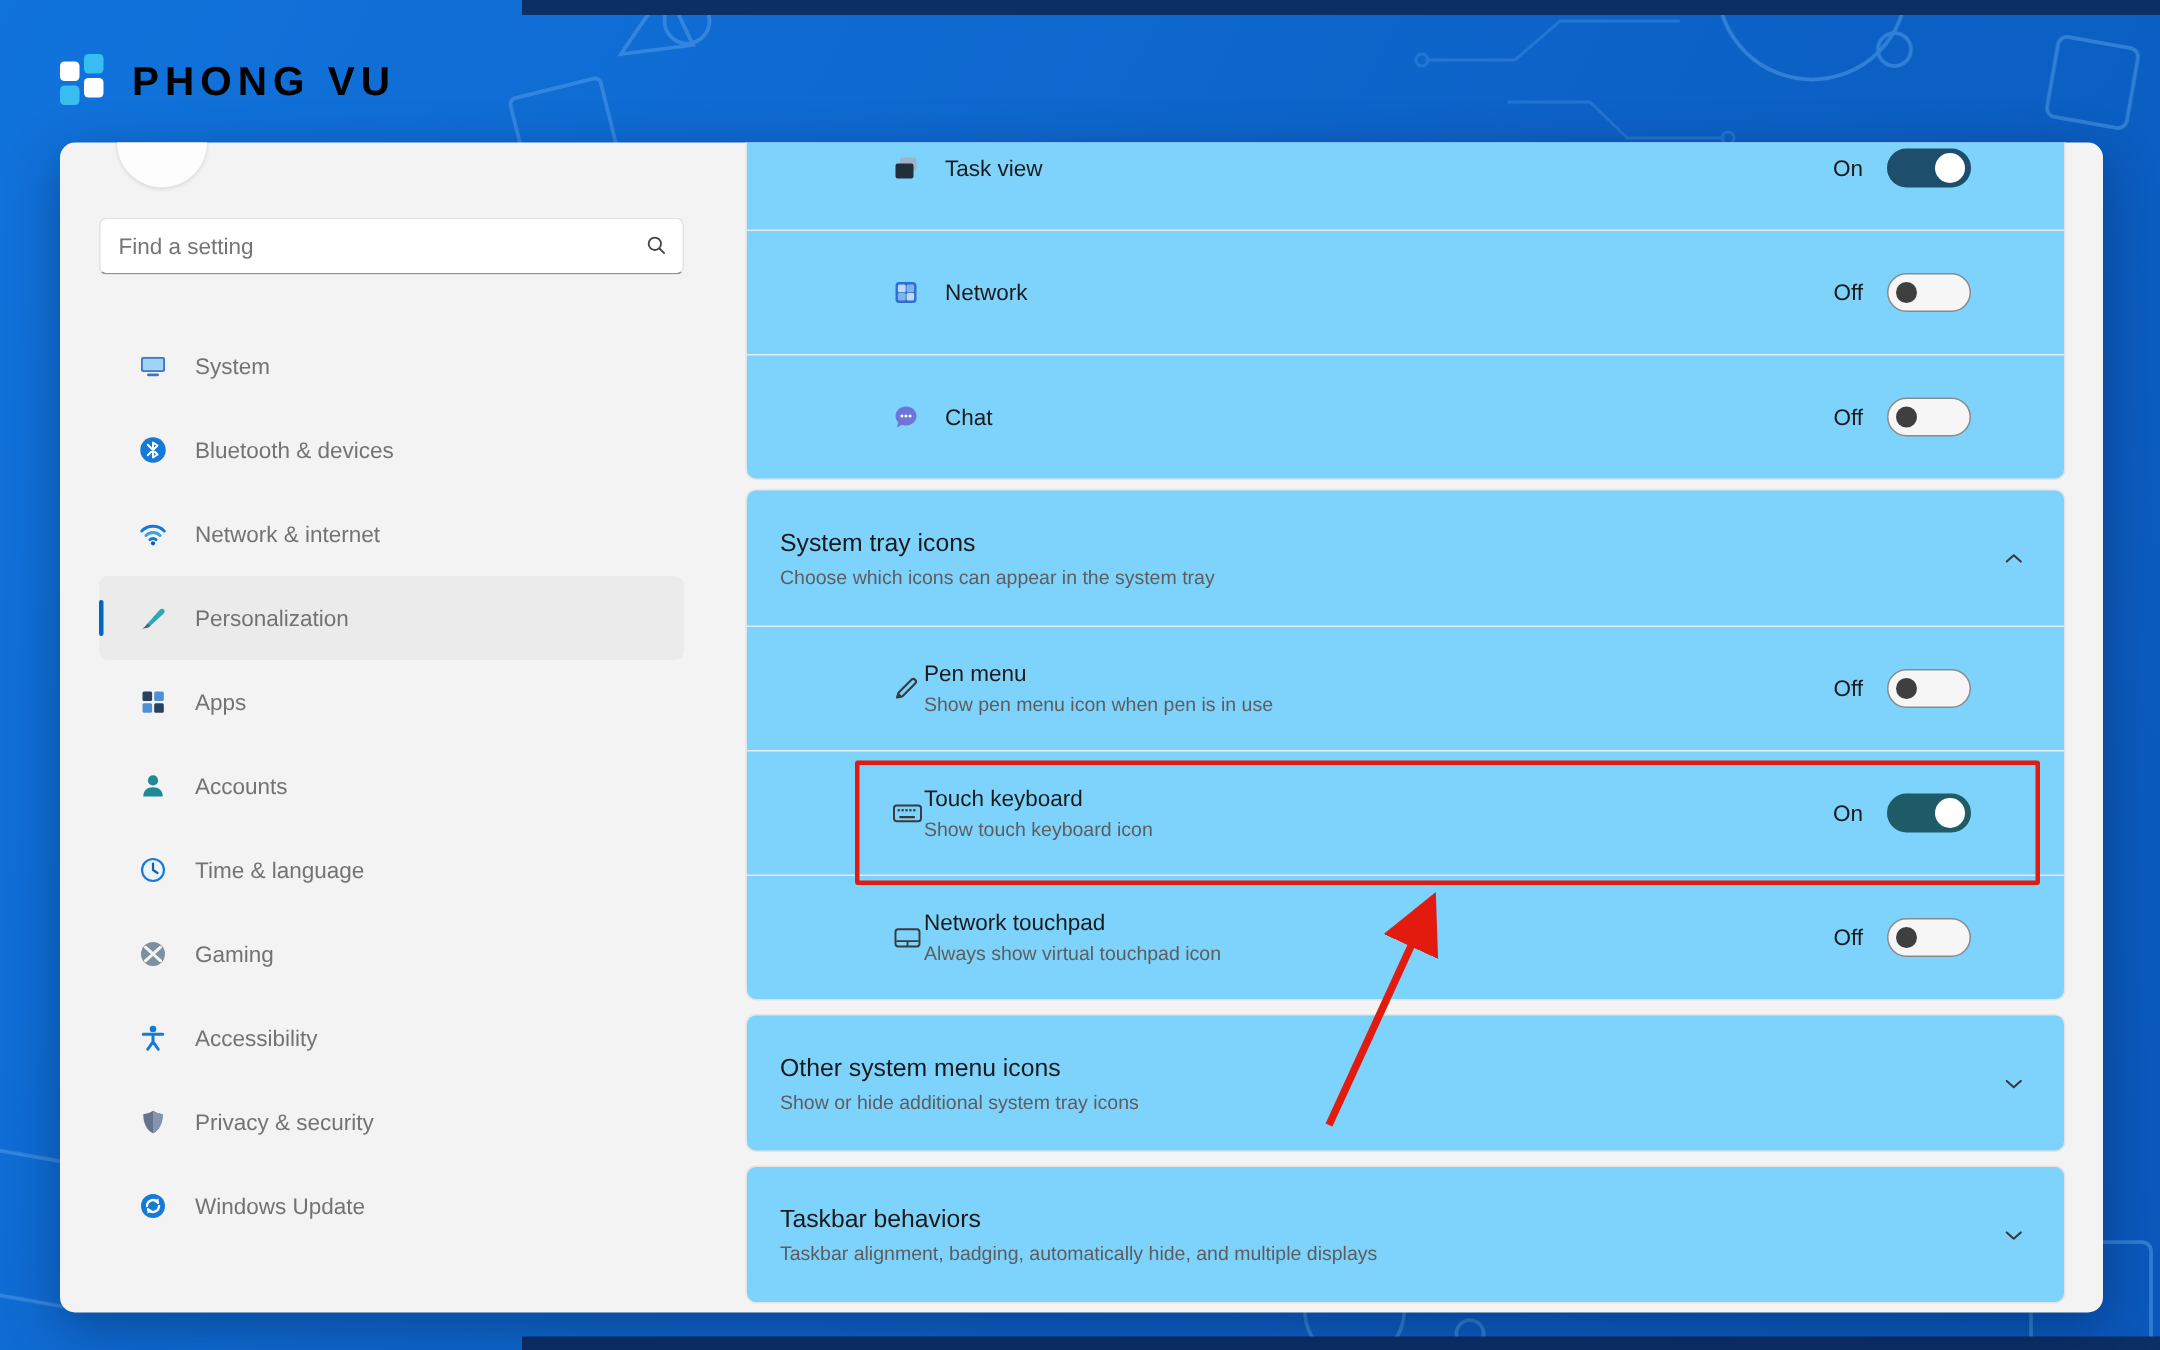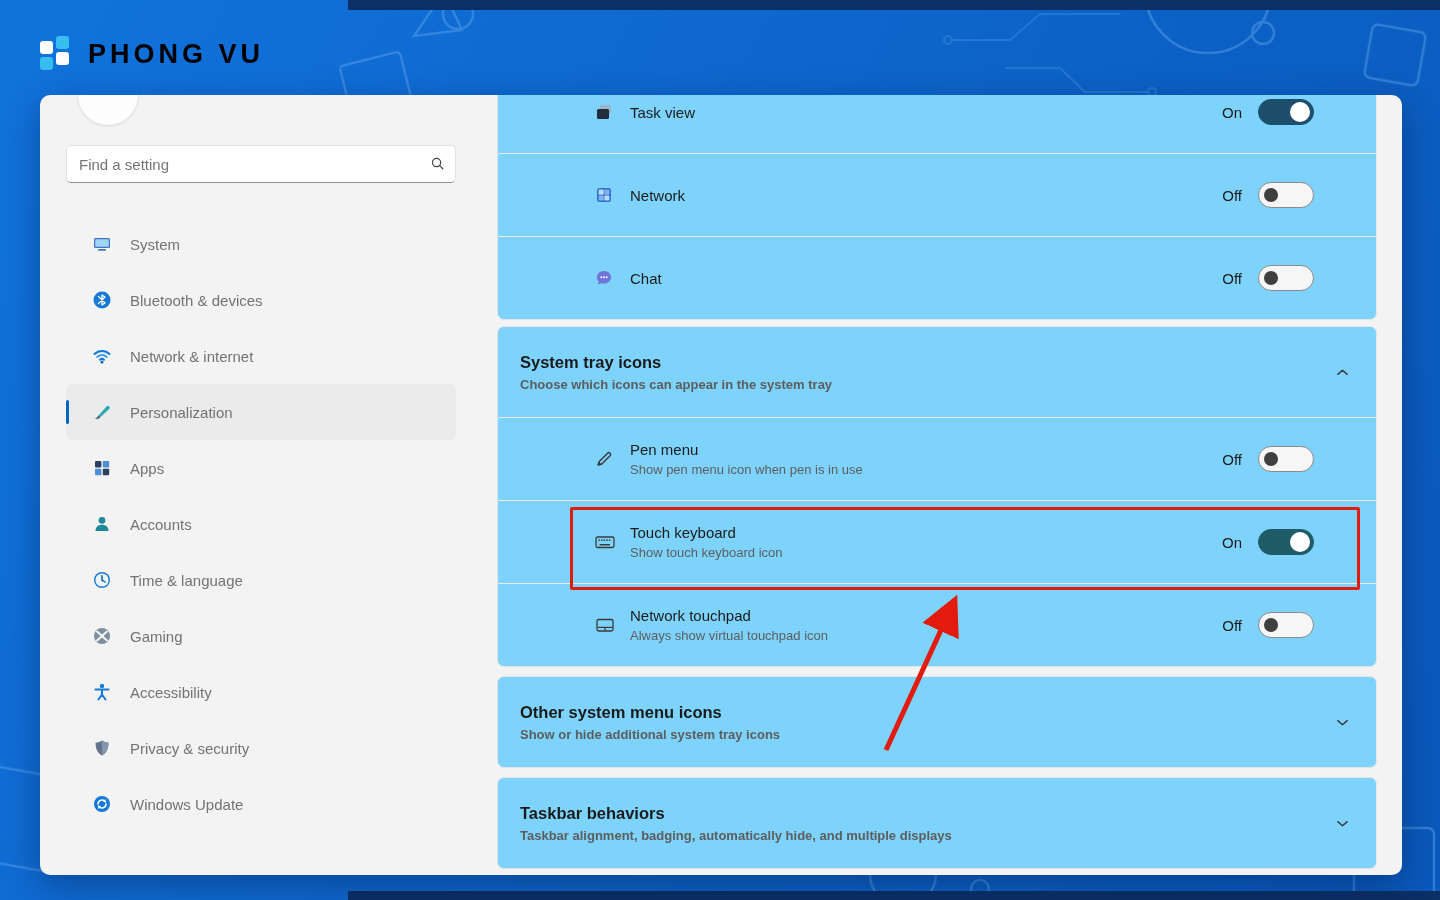--- a/index.html
+++ b/index.html
@@ -56,28 +56,28 @@
   .nav-label { margin-left: 18px; font-size: 15px; color: #737373; }
 
   
   .content { position: absolute; left: 457px; top: 0; width: 905px; height: 780px; padding-right: 25px; }
   .card { background: #7dd3fc; border: 1px solid #e4e4e4; border-radius: 7px; overflow: hidden; }
   .card.flush-top { margin-top: -25px; border-top-left-radius: 0; border-top-right-radius: 0; }
   .divider { height: 1px; background: #e9e9e9; }
   .row { display: flex; align-items: center; height: 82px; padding-right: 62px; }
   .row-icon { width: 22px; height: 20px; margin-left: 96px; display: inline-flex; align-items: center; }
   .row-label { margin-left: 14px; font-size: 15px; color: #1b1b1b; }
-  .row-text { margin-left: 14px; display: flex; flex-direction: column; gap: 4px; }
+  .row-text { display: flex; flex-direction: column; gap: 4px; }
   .row-title { font-size: 15px; color: #1b1b1b; }
   .row-sub { font-size: 13px; color: #5d5d5d; }
   .row-right { margin-left: auto; display: flex; align-items: center; gap: 16px; }
   .state-label { font-size: 15px; color: #1b1b1b; min-width: 24px; text-align: right; }
 
   .exp-header { display: flex; align-items: center; height: 90px; padding: 0 26px 0 22px; cursor: pointer; }
-  .exp-text { display: flex; flex-direction: column; gap: 5px; font-weight: bold; }
+  .exp-text { display: flex; flex-direction: column; gap: 5px; }
   .exp-title { font-size: 16.5px; color: #1a1a1a; }
   .exp-sub { font-size: 13px; color: #5d5d5d; }
   .chev { margin-left: auto; display: inline-flex; }
 
   .gap6 { height: 6px; } .gap9 { height: 9px; }
 
   
   .toggle { position: relative; width: 56px; height: 26px; border-radius: 13px; cursor: pointer; flex: 0 0 auto; }
   .toggle.off { background: #f6f6f6; border: 1px solid #8a8a8a; }
   .toggle.off .knob { position: absolute; left: 5px; top: 5px; width: 14px; height: 14px; border-radius: 50%; background: #3f3f3f; }

